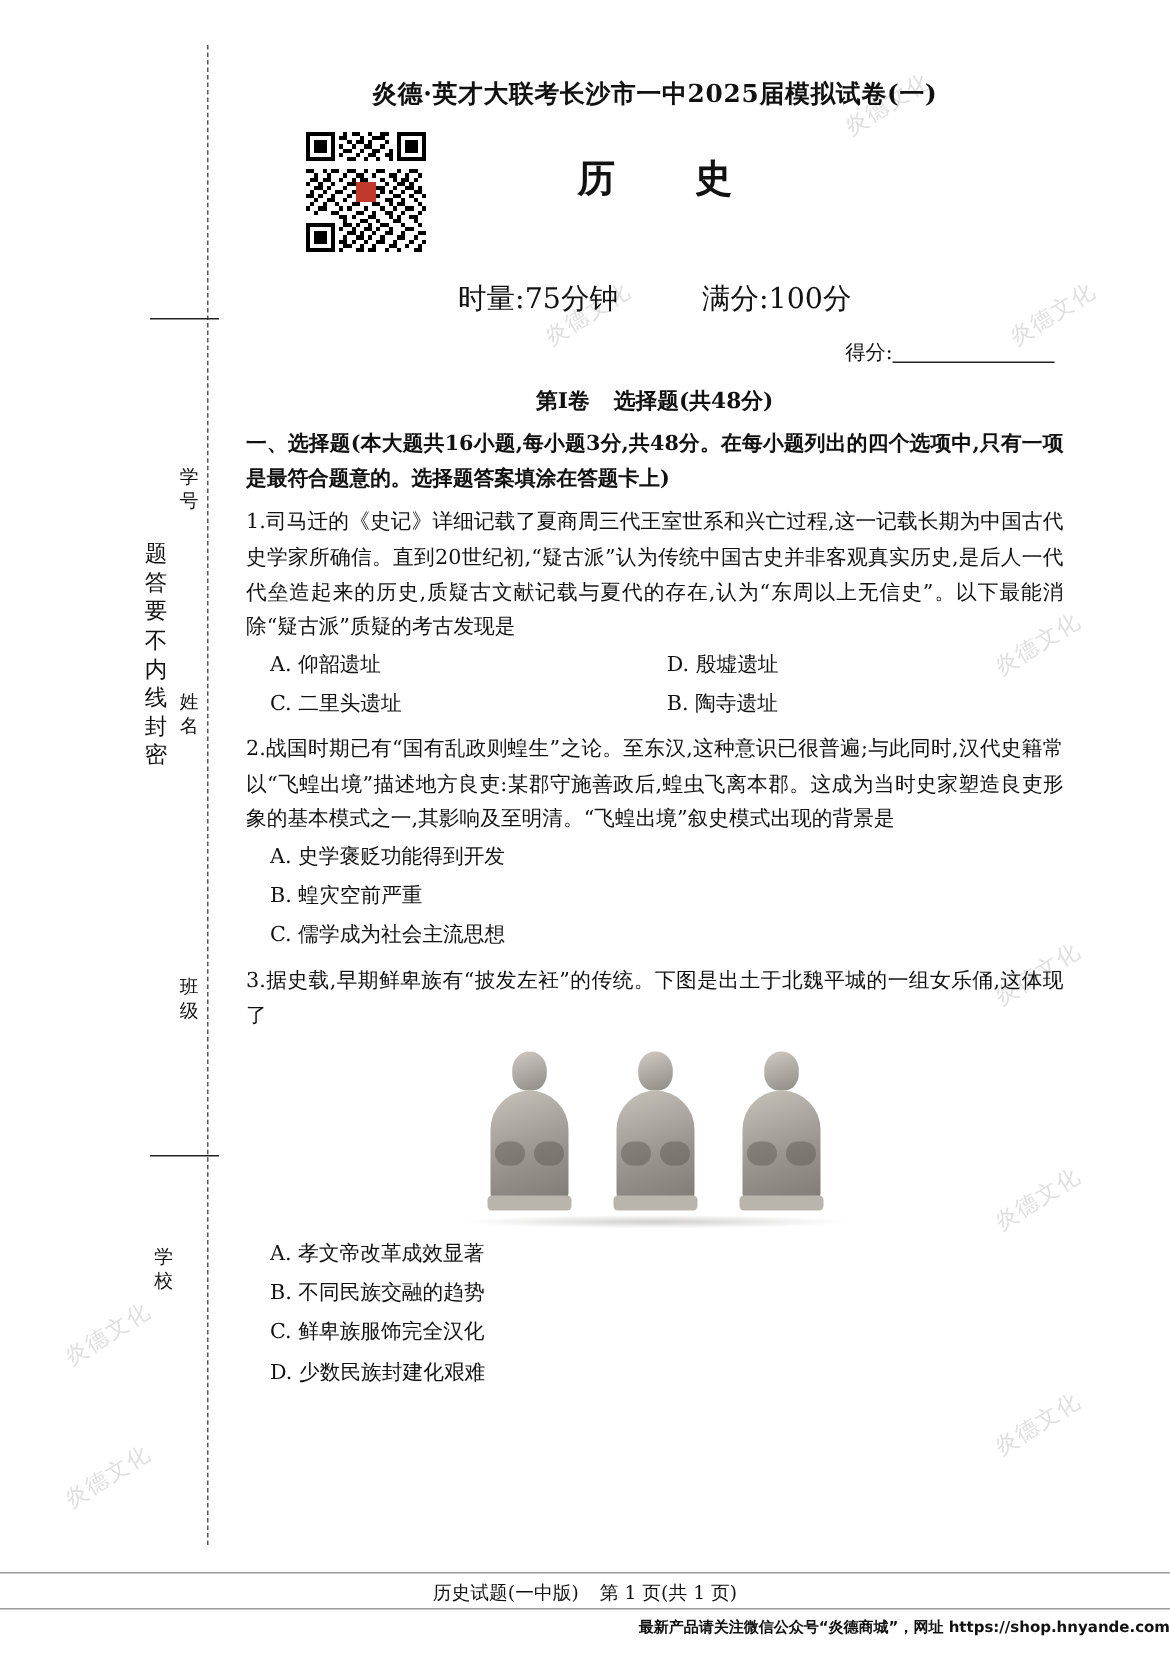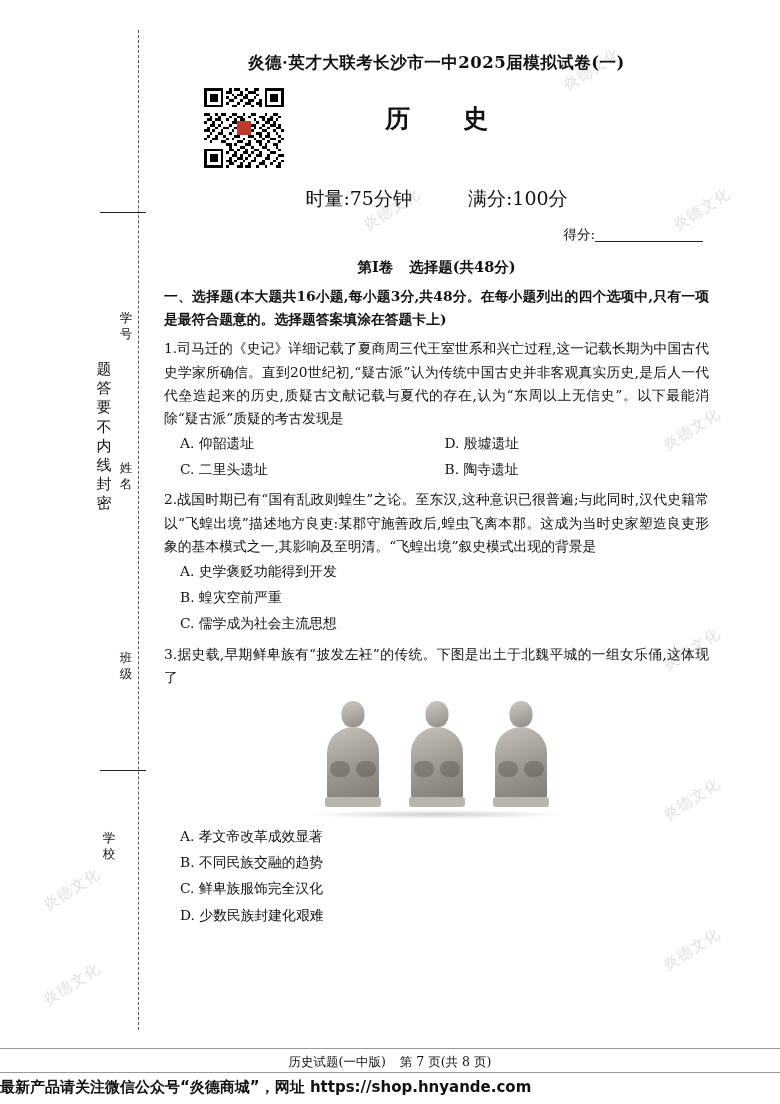--- a/index.html
+++ b/index.html
@@ -254,22 +254,22 @@
     left: 0;
     top: 1072px;
     width: 780px;
     border-top: 1px solid #999;
   }
   .footer-promo {
     position: absolute;
     left: 0;
     top: 1078px;
     width: 780px;
-    text-align: left;
-    font-size: 15px;
+    text-align: right;
+    font-size: 10px;
     font-weight: bold;
     font-family: "DejaVu Sans", "Liberation Sans", sans-serif;
   }
 
   
   .wm {
     position: absolute;
     color: rgba(150,150,150,0.30);
     font-size: 15px;
     letter-spacing: 1px;
@@ -585,18 +585,18 @@
       <div>A. 孝文帝改革成效显著</div>
       <div>B. 不同民族交融的趋势</div>
       <div>C. 鲜卑族服饰完全汉化</div>
       <div>D. 少数民族封建化艰难</div>
     </div>
 
   </div>
 
   <div class="footer-rule"></div>
   <div class="footer-page">
-    <span>历史试题(一中版)</span><span class="sp"></span><span>第 7 页(共 8 页)</span>
+    <span>历史试题(一中版)</span><span class="sp"></span><span>第 1 页(共 1 页)</span>
   </div>
   <div class="footer-bottom-rule"></div>
   <div class="footer-promo">最新产品请关注微信公众号“炎德商城”，网址 https://shop.hnyande.com</div>
 
 </div>
 
 </body></html>

